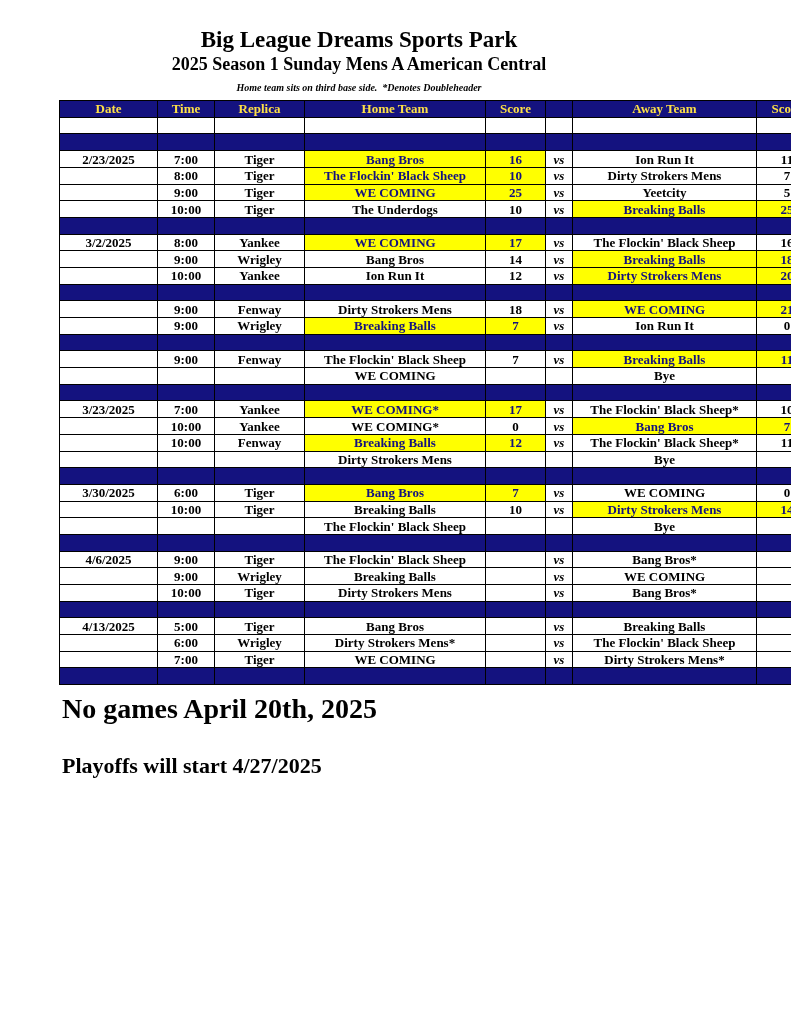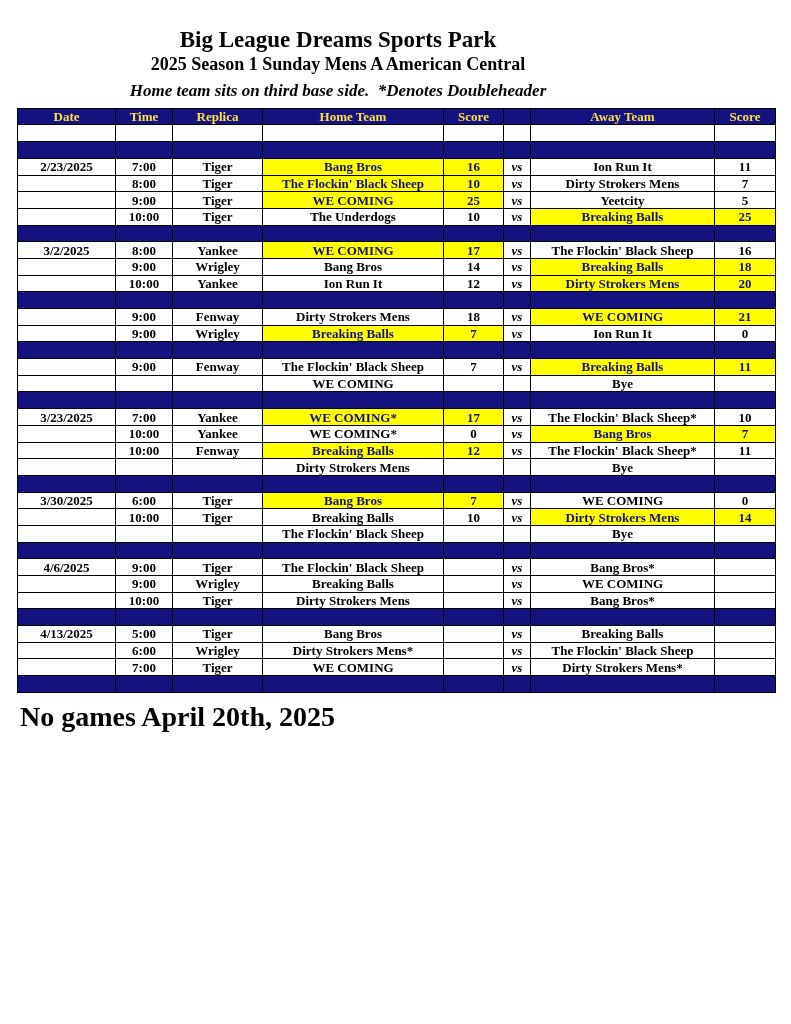--- a/index.html
+++ b/index.html
@@ -9,33 +9,33 @@
     --black: #000000;
   }
   * { box-sizing: border-box; }
   html, body { margin: 0; padding: 0; background: #ffffff; }
   body {
     width: 791px; height: 1024px;
     font-family: "Liberation Serif", serif;
     color: var(--black);
     overflow: hidden;
   }
-  .page { position: relative; width: 676px; height: 1024px; }
+  .page { position: relative; width: 676px; height: 1024px; padding-left: 42px; }
 
   .title {
     text-align: center; font-weight: bold; font-size: 23px;
     padding-top: 27px; line-height: 1.1;
   }
   .subtitle {
     text-align: center; font-weight: bold; font-size: 18px;
     margin-top: 3px; line-height: 1.1;
   }
   .note {
     text-align: center; font-weight: bold; font-style: italic;
-    font-size: 17px; margin-top: 7px; white-space: pre; line-height: 1.1;
+    font-size: 10px; margin-top: 7px; white-space: pre; line-height: 1.1;
   }
 
   table.schedule {
     border-collapse: collapse; table-layout: fixed;
     width: 758px; margin: 7px 0 0 17px;
   }
   table.schedule th, table.schedule td {
     border: 1.5px solid #000;
     height: 16.7px;
     padding: 0 2px;
@@ -429,13 +429,14 @@
           <td></td>
           <td></td>
           <td class="vs-cell"></td>
           <td></td>
           <td></td>
         </tr>
       </tbody>
   </table>
 
   <div class="footer-line1">No games April 20th, 2025</div>
+  <div class="footer-line2">Playoffs will start 4/27/2025</div>
 </div>
 
 </body></html>

